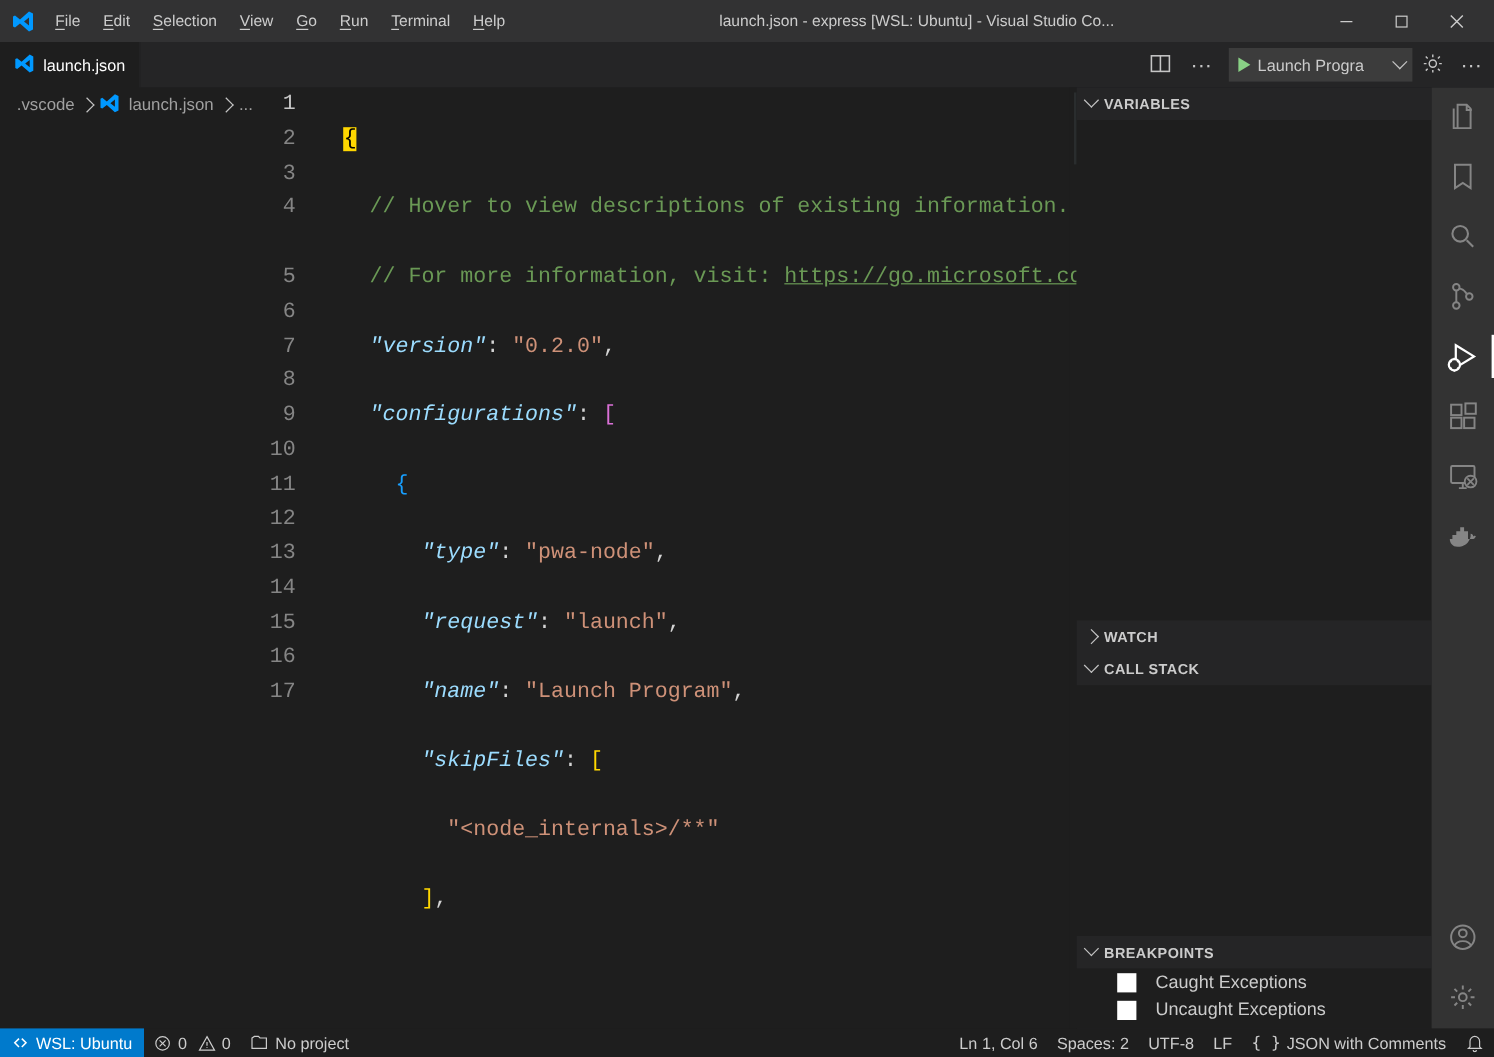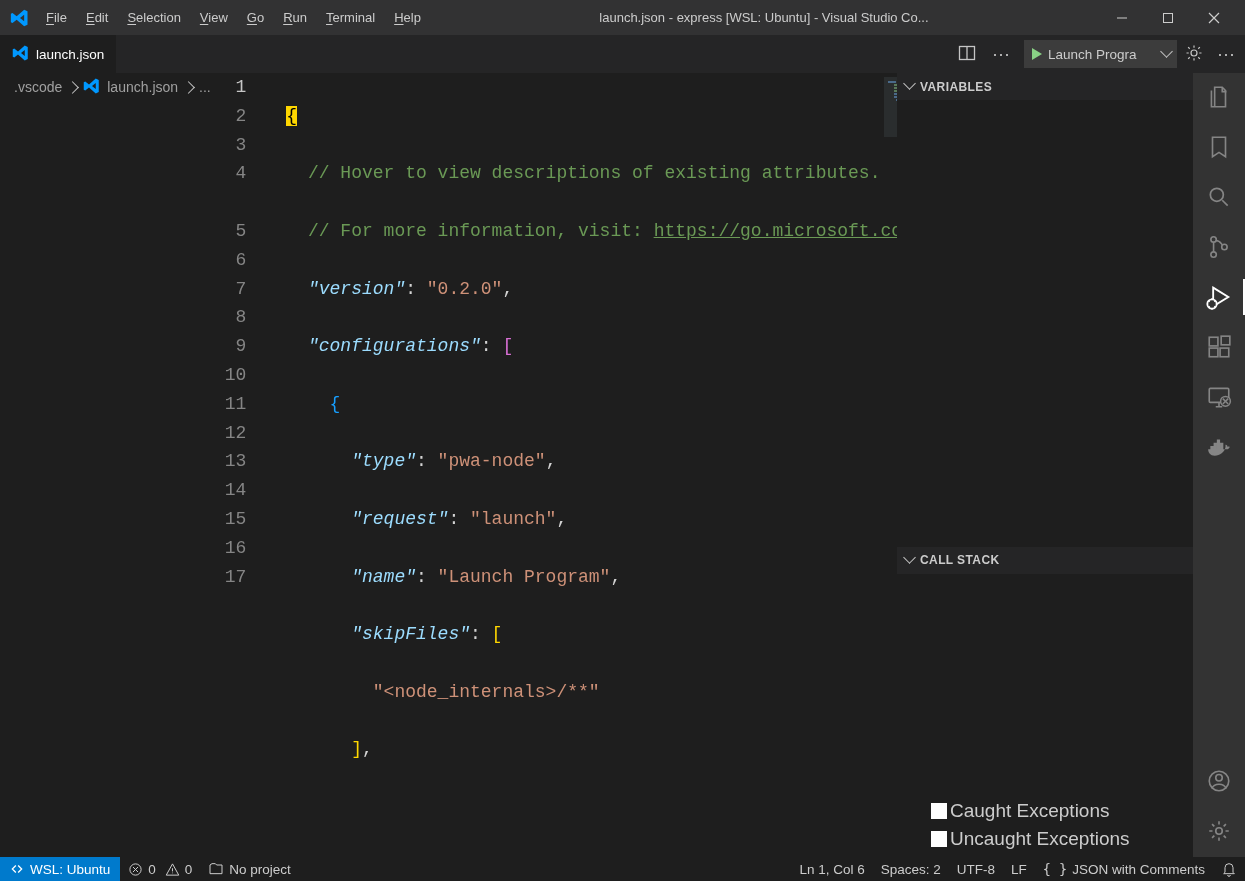--- a/index.html
+++ b/index.html
@@ -36,21 +36,21 @@
 .brk2 { color:#da70d6; }
 .brk3 { color:#179fff; }
 .add-config-btn { position:absolute; right:90px; bottom:26px; background:#6f6a58; color:#ffffff; padding:12px 18px; font-size:18px; font-family:inherit;}
 .minimap { width:64px; background:#1e1e1e; }
 .minimap-box { margin:4px 4px 0 4px; height:60px; background:#2a2d2e; padding:4px; }
 .mm-line { height:2px; margin-bottom:1px; background:#5a7a5a; }
 .mm-blue { background:#4a6a8a; }
 .debug-panel { width:296px; background:#252526; display:flex; flex-direction:column; font-size:13px; }
 .dp-section-hdr { height:27px; display:flex; align-items:center; gap:6px; padding:0 8px; font-size:12px; font-weight:700; letter-spacing:0.4px; }
 .dp-body { flex:1; background:#1e1e1e; }
-.dp-checkbox-row { display:flex; align-items:center; gap:3px; padding:3px 8px 3px 34px; font-size:19px;}
+.dp-checkbox-row { display:flex; align-items:center; gap:16px; padding:3px 8px 3px 34px; font-size:15px;}
 .dp-checkbox { width:16px; height:16px; background:#ffffff; }
 .activity-bar { width:52px; background:#333333; display:flex; flex-direction:column; align-items:center; padding-top:10px; gap:22px; }
 .ab-item { width:28px; height:28px; display:flex; align-items:center; justify-content:center; position:relative; }
 .ab-active::after { content:""; position:absolute; right:-12px; top:-4px; bottom:-4px; width:2px; background:#ffffff; }
 .ab-spacer { flex:1; }
 .status-bar { height:24px; background:#1e1e1e; display:flex; align-items:center; font-size:13.5px; }
 .sb-remote { background:#007acc; color:#fff; height:100%; display:flex; align-items:center; padding:0 10px; gap:6px; }
 .sb-item { padding:0 8px; display:flex; align-items:center; gap:5px; height:100%; }
 .sb-spacer { flex:1; }
 .chev::before { content:""; display:inline-block; width:8px; height:8px; border-right:1.7px solid #c5c5c5; border-bottom:1.7px solid #c5c5c5; }
@@ -153,21 +153,21 @@
         <div>11</div>
           <div>12</div>
           <div>13</div>
         <div>14</div>
           <div>15</div>
           <div>16</div>
         <div>17</div>
       </div>
       <div class="code">
 <div class="line"><span class="hl-brace">{</span></div>
-<div class="line">  <span class="cmt">// Hover to view descriptions of existing attributes.</span></div>
+<div class="line">  <span class="cmt">// Hover to view descriptions of existing information.</span></div>
 <div class="line">  <span class="cmt">// For more information, visit: </span><span class="link" style="display:inline-block; max-width:560px; word-break:break-all; white-space:normal; vertical-align:top;">https://go.microsoft.com/fwlink/?linkid=830387</span></div>
 <div class="line">  <span class="key">"version"</span><span class="pun">: </span><span class="str">"0.2.0"</span><span class="pun">,</span></div>
 <div class="line">  <span class="key">"configurations"</span><span class="pun">: </span><span class="brk2">[</span></div>
 <div class="line">    <span class="brk3">{</span></div>
 <div class="line">      <span class="key">"type"</span><span class="pun">: </span><span class="str">"pwa-node"</span><span class="pun">,</span></div>
 <div class="line">      <span class="key">"request"</span><span class="pun">: </span><span class="str">"launch"</span><span class="pun">,</span></div>
 <div class="line">      <span class="key">"name"</span><span class="pun">: </span><span class="str">"Launch Program"</span><span class="pun">,</span></div>
 <div class="line">      <span class="key">"skipFiles"</span><span class="pun">: </span><span class="brk">[</span></div>
 <div class="line">        <span class="str">"&lt;node_internals&gt;/**"</span></div>
 <div class="line">      <span class="brk">]</span><span class="pun">,</span></div>
@@ -196,24 +196,32 @@
     </div>
   </div>
 
   <div class="debug-panel">
     <div class="dp-section-hdr">
       <span class="chev chev-down"></span>
       <span>VARIABLES</span>
     </div>
     <div class="dp-body" style="flex:4;"></div>
     <div class="dp-section-hdr">
+      <span class="chev chev-right"></span>
+      <span>WATCH</span>
+    </div>
+    <div class="dp-section-hdr">
       <span class="chev chev-down"></span>
       <span>CALL STACK</span>
     </div>
     <div class="dp-body" style="flex:2;"></div>
+    <div class="dp-section-hdr">
+      <span class="chev chev-down"></span>
+      <span>BREAKPOINTS</span>
+    </div>
     <div style="background:#1e1e1e; padding-bottom:4px;">
       <div class="dp-checkbox-row">
         <span class="dp-checkbox"></span>
         <span>Caught Exceptions</span>
       </div>
       <div class="dp-checkbox-row">
         <span class="dp-checkbox"></span>
         <span>Uncaught Exceptions</span>
       </div>
     </div>

